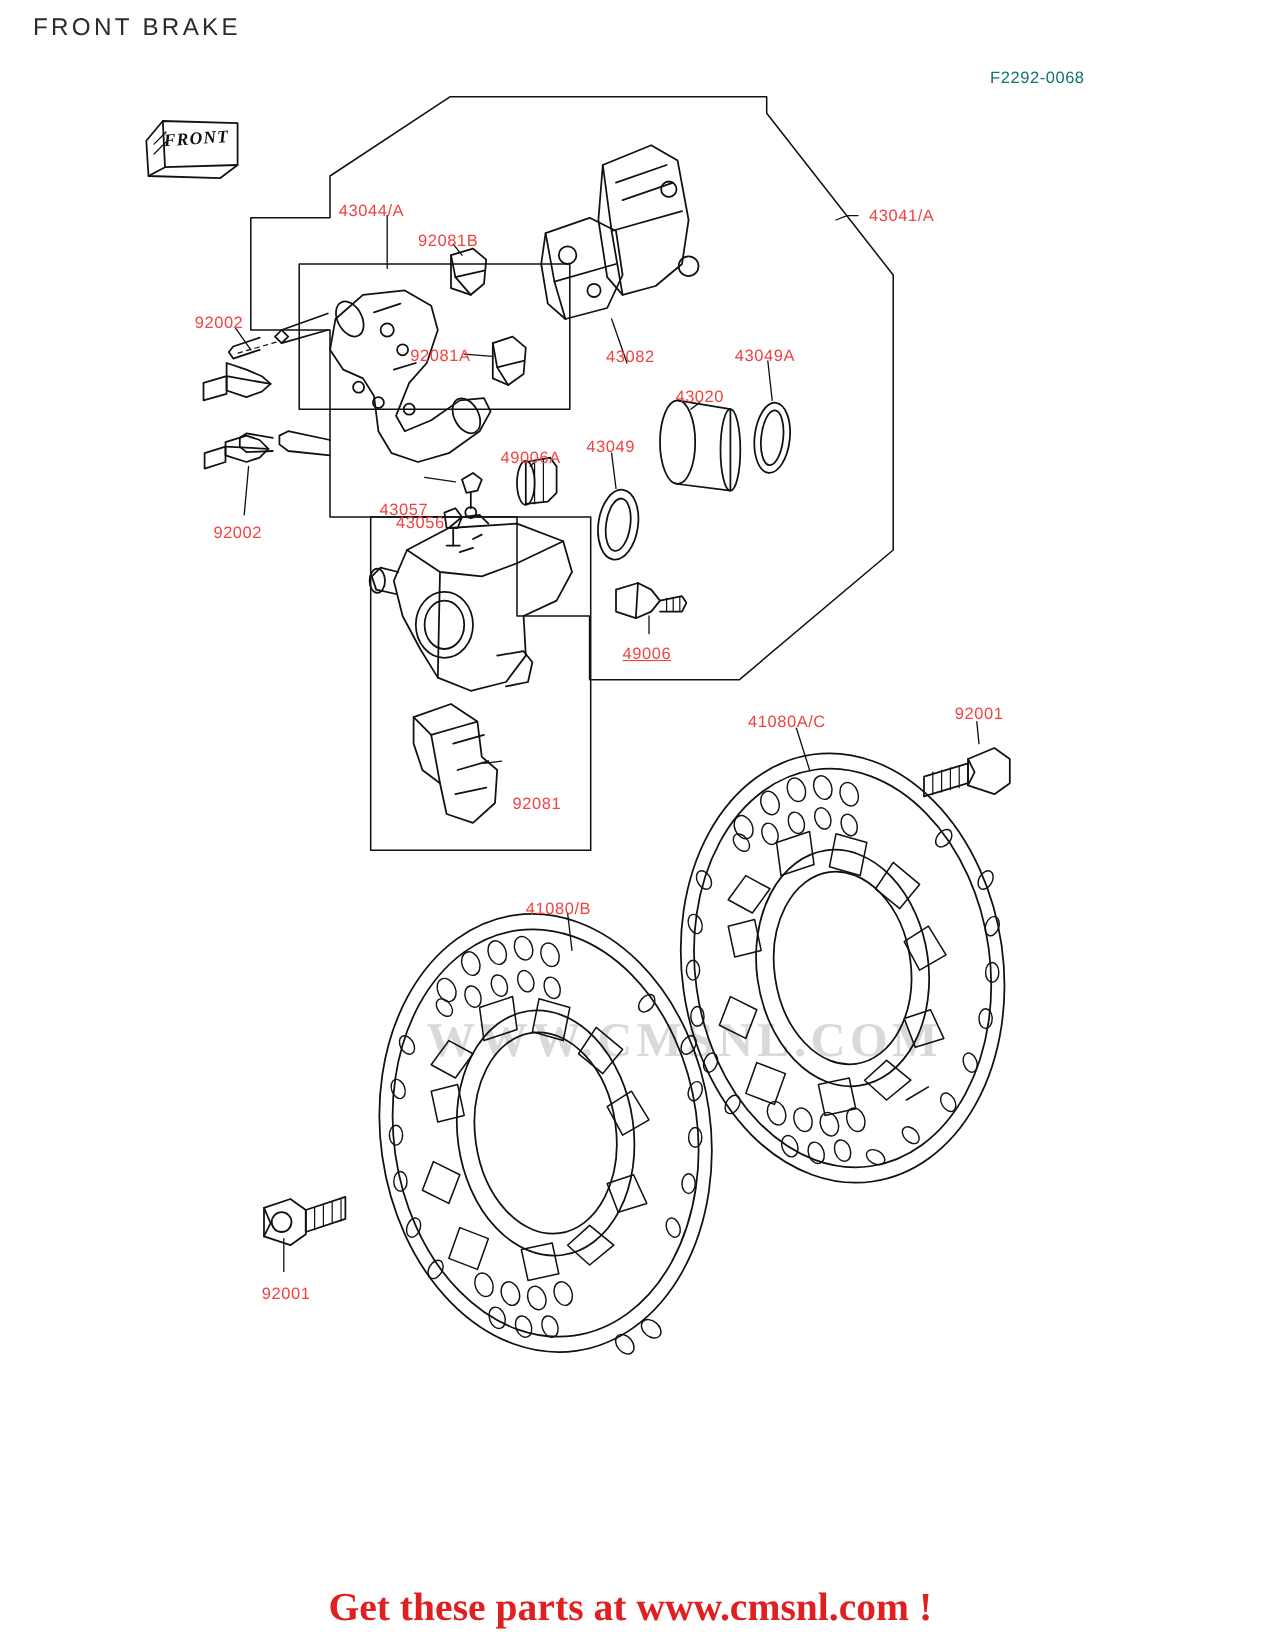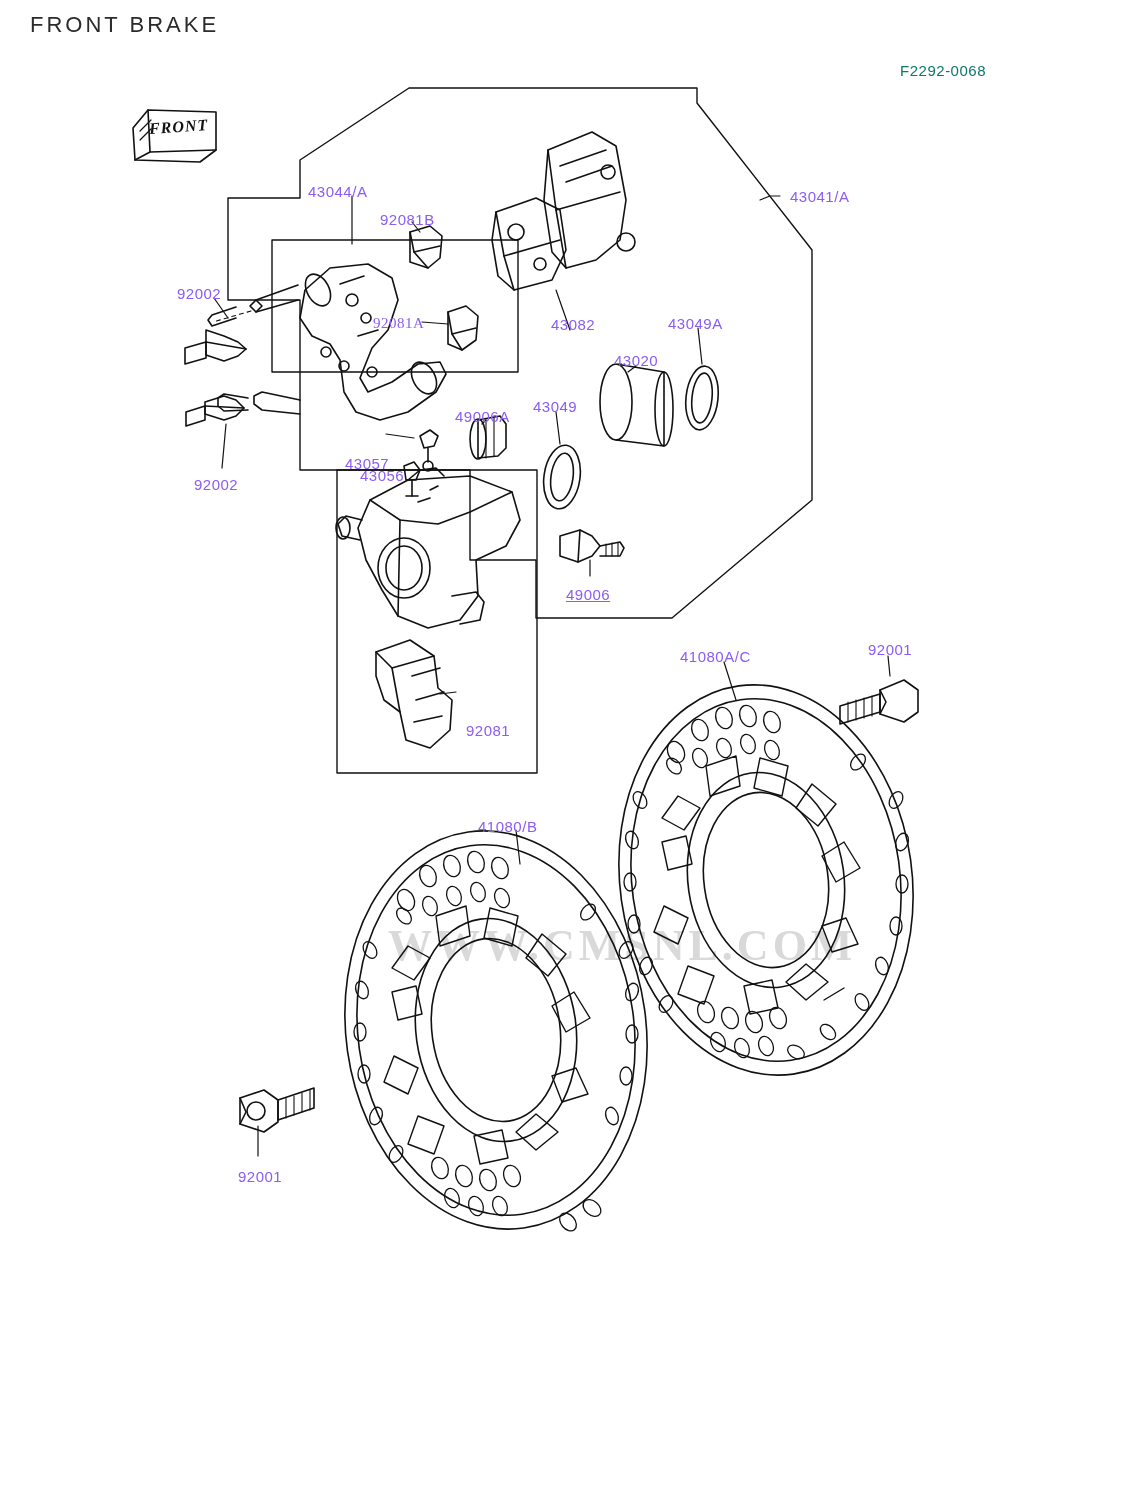--- a/index.html
+++ b/index.html
@@ -46,21 +46,21 @@
     text-align: center;
     font-size: 36px;
     font-weight: bold;
     color: #e02020;
     font-family: "Liberation Serif", serif;
   }
   .label {
     position: absolute;
     font-size: 15px;
     letter-spacing: 0.5px;
-    color: #8b5cf6;
+    color: #ef4444;
     white-space: nowrap;
     font-family: "Liberation Sans", sans-serif;
   }
   svg.art {
     position: absolute;
     left: 0;
     top: 0;
     width: 1146px;
     height: 1500px;
     pointer-events: none;
@@ -380,29 +380,30 @@
   </svg>
 
   <div class="front-tag">
     <div class="tagtext">FRONT</div>
   </div>
 
   <div class="label" id="c-43044a" style="left: 308px; top: 183px;">43044/A</div>
   <div class="label" id="c-92081b" style="left: 380px; top: 211px;">92081B</div>
   <div class="label" id="c-43041a" style="left: 790px; top: 188px;">43041/A</div>
   <div class="label" id="c-92002a" style="left: 177px; top: 285px;">92002</div>
-  <div class="label" id="c-92081a1" style="left: 373px; top: 315px; font-family: Liberation Serif, serif;">92081A</div>
+  <div class="label" id="c-92081a1" style="left: 373px; top: 315px;">92081A</div>
   <div class="label" id="c-43082" style="left: 551px; top: 316px;">43082</div>
   <div class="label" id="c-43049a" style="left: 668px; top: 315px;">43049A</div>
   <div class="label" id="c-43020" style="left: 614px; top: 352px;">43020</div>
   <div class="label" id="c-49006a" style="left: 455px; top: 408px;">49006A</div>
   <div class="label" id="c-43049" style="left: 533px; top: 398px;">43049</div>
   <div class="label" id="c-43057" style="left: 345px; top: 430px; margin-top: 25px;">43057</div>
   <div class="label" id="c-92002b" style="left: 194px; top: 476px;">92002</div>
   <div class="label" id="c-43056" style="left: 360px; top: 467px;">43056</div>
   <div class="label" id="c-49006" style="left: 566px; top: 586px; text-decoration: underline;">49006</div>
   <div class="label" id="c-41080ac" style="left: 680px; top: 648px;">41080A/C</div>
   <div class="label" id="c-92001a" style="left: 868px; top: 641px;">92001</div>
   <div class="label" id="c-92081" style="left: 466px; top: 688px; margin-top: 34px;">92081</div>
   <div class="label" id="c-41080b" style="left: 478px; top: 818px;">41080/B</div>
   <div class="label" id="c-92001b" style="left: 238px; top: 1168px;">92001</div>
 
+  <div class="footer">Get these parts at www.cmsnl.com !</div>
 </div>
 
 </body></html>

